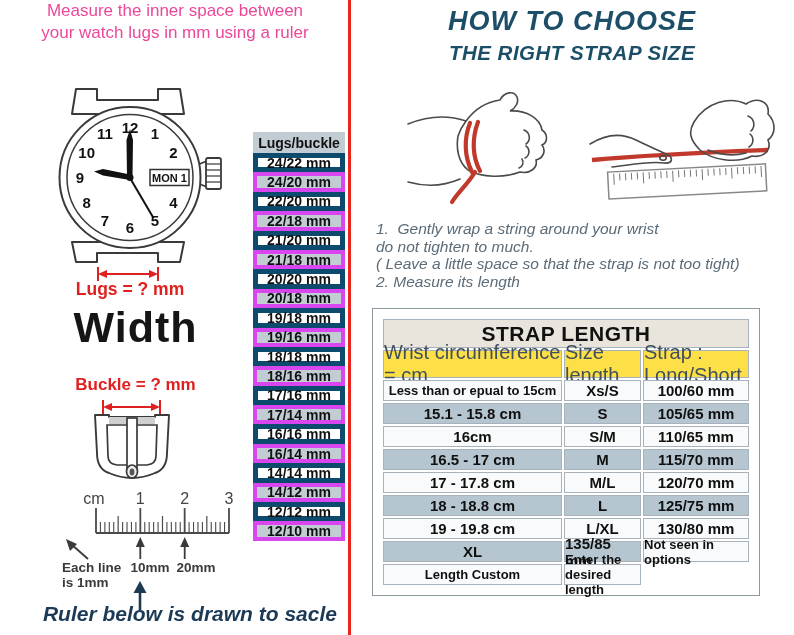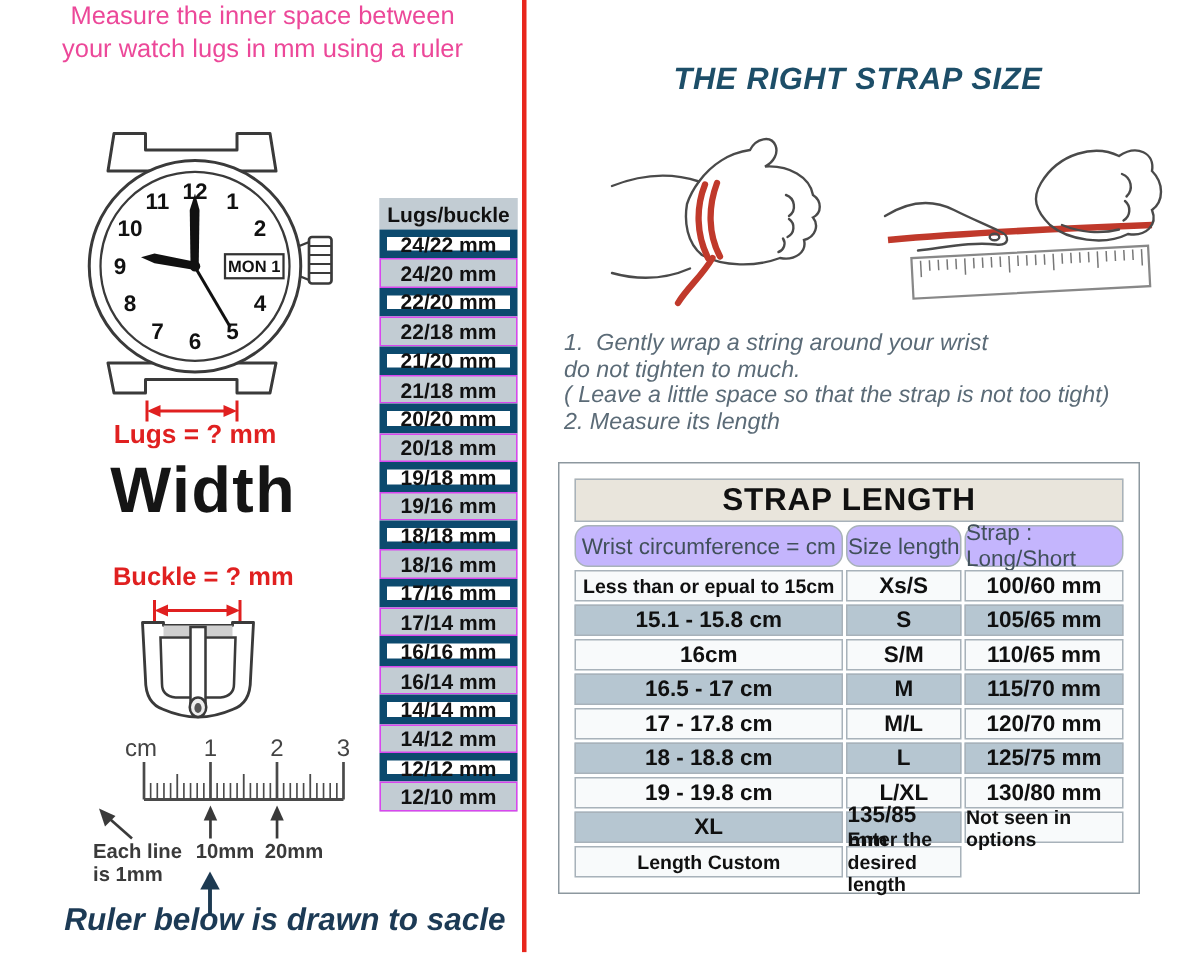--- a/index.html
+++ b/index.html
@@ -17,21 +17,21 @@
   .footer-note{left:22px;top:602px;width:315px;text-align:right;font-style:italic;
          font-weight:800;font-size:21px;color:#1c3a55;}
 
   
   .lugs-list{left:253px;top:132px;width:92px;}
   .lugs-header{height:21px;background:#c2ccd3;display:flex;align-items:center;justify-content:center;
          font-weight:bold;font-size:14px;color:#111;border:1px solid #c2ccd3;box-sizing:border-box;}
   .lug-row{height:19.4px;display:flex;align-items:center;justify-content:center;
          font-weight:bold;font-size:14px;color:#111;box-sizing:border-box;}
   .lug-row.white{background:#ffffff;border:5px solid #0c4a6e;text-align:right;}
-  .lug-row.gray{background:#c2ccd3;border:1px solid #d946ef;}
+  .lug-row.gray{background:#c2ccd3;border:4px solid #d946ef;}
 
   
   .divider{left:348px;top:0;width:3px;height:635px;background:#e8261d;}
 
   
   .howto-title{left:352px;top:6px;width:440px;text-align:center;font-style:italic;
          font-weight:800;font-size:27px;color:#1d4e68;letter-spacing:1px;}
   .howto-subtitle{left:352px;top:41px;width:440px;text-align:center;font-style:italic;
          font-weight:800;font-size:20.5px;color:#1d4e68;letter-spacing:0.5px;}
   .instructions{left:376px;top:220px;width:410px;color:#5b6b77;font-style:italic;
@@ -40,21 +40,21 @@
 
   
   .strap-table{left:372px;top:308px;width:388px;display:grid;
          grid-template-columns:179px 77px 1fr;
          grid-template-rows:29px 28px repeat(9,21px);
          gap:2px;padding:10px;background:#ffffff;border:1px solid #8d989f;box-sizing:border-box;}
   .cell{display:flex;align-items:center;justify-content:center;border:1px solid #a8b2ba;
          box-sizing:border-box;}
   .cell.title{grid-column:1/-1;background:#e9e5dc;font-weight:bold;font-size:21px;
          color:#111;letter-spacing:0.5px;}
-  .cell.th{background:#c4b5fd;color:#41505a;font-size:15px;border-radius:9px;}
+  .cell.th{background:#fde047;color:#41505a;font-size:20px;}
   .cell.white{background:#f8fafb;}
   .cell.gray{background:#b6c6d1;}
   .cell.data{font-weight:bold;font-size:15px;color:#101010;}
   .cell.small{font-size:13px;}
 </style>
 </head>
 <body>
 
 <div class="page">
 
@@ -217,20 +217,21 @@
         <div class="lug-row gray">16/14 mm</div>
         <div class="lug-row white">14/14 mm</div>
         <div class="lug-row gray">14/12 mm</div>
         <div class="lug-row white">12/12 mm</div>
         <div class="lug-row gray">12/10 mm</div>
       </div>
   </div>
 
   <div class="abs divider"></div>
 
+  <div class="abs howto-title">HOW TO CHOOSE</div>
   <div class="abs howto-subtitle">THE RIGHT STRAP SIZE</div>
 
   <svg class="abs" style="left:396px;top:84px;" width="392" height="132" viewBox="0 0 392 132">
     <g transform="translate(12,6)" stroke="#4a4a4a" stroke-width="1.6" fill="none" stroke-linecap="round">
       <path d="M0,34 C20,26 40,25 58,31"></path>
       <path d="M0,92 C18,97 36,96 52,89"></path>
       <path d="M58,31 C66,20 78,12 92,10 C96,2 106,0 109,7 C111,12 108,18 102,21 C118,20 132,28 134,40 C140,44 140,52 134,55 C138,60 136,68 128,70 C130,78 122,84 112,82 C96,88 74,88 60,80 C50,72 48,58 50,46 C52,40 55,35 58,31 Z"></path>
       <path d="M116,40 a8,8 0 0 1 2,14"></path>
       <path d="M118,56 a7,7 0 0 1 -1,12"></path>
       <path d="M114,69 a6,6 0 0 1 -3,9"></path>

